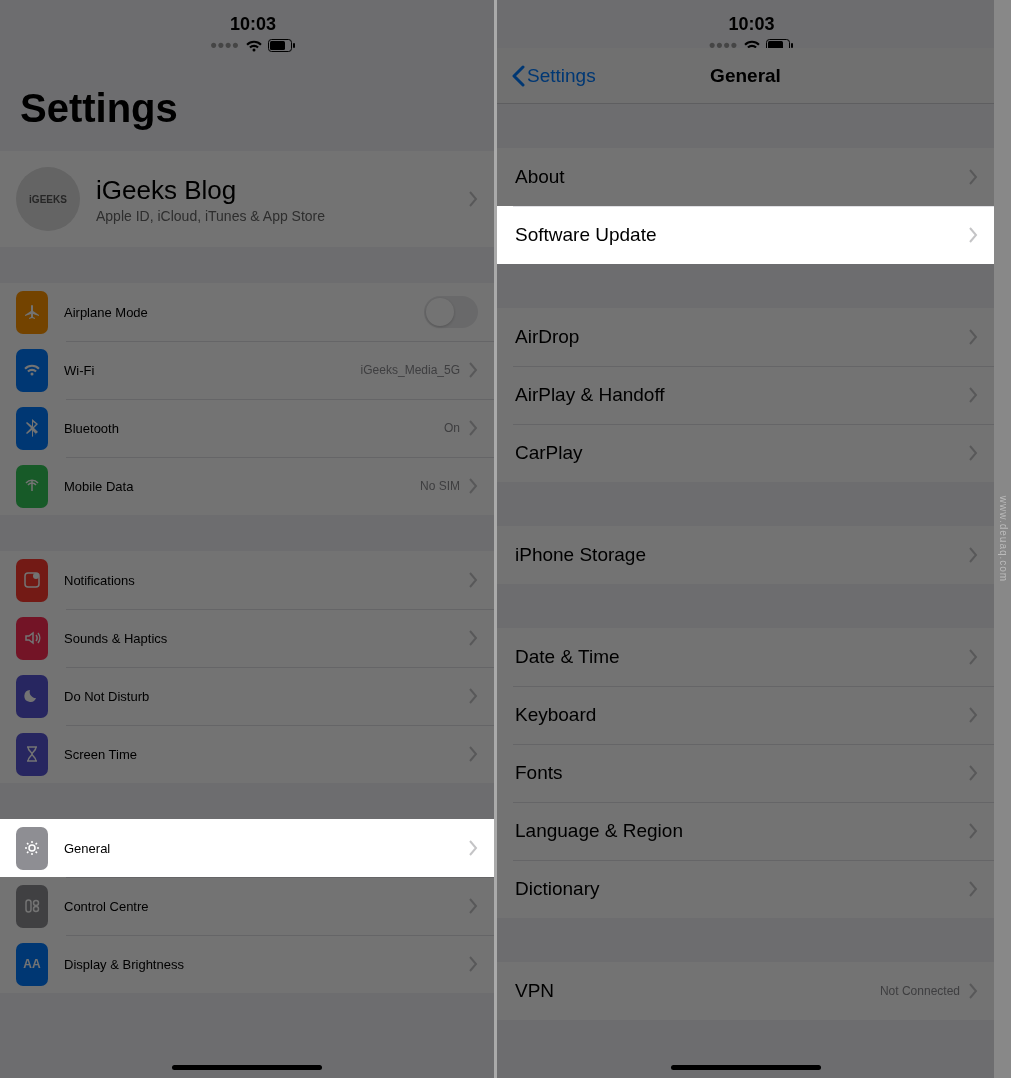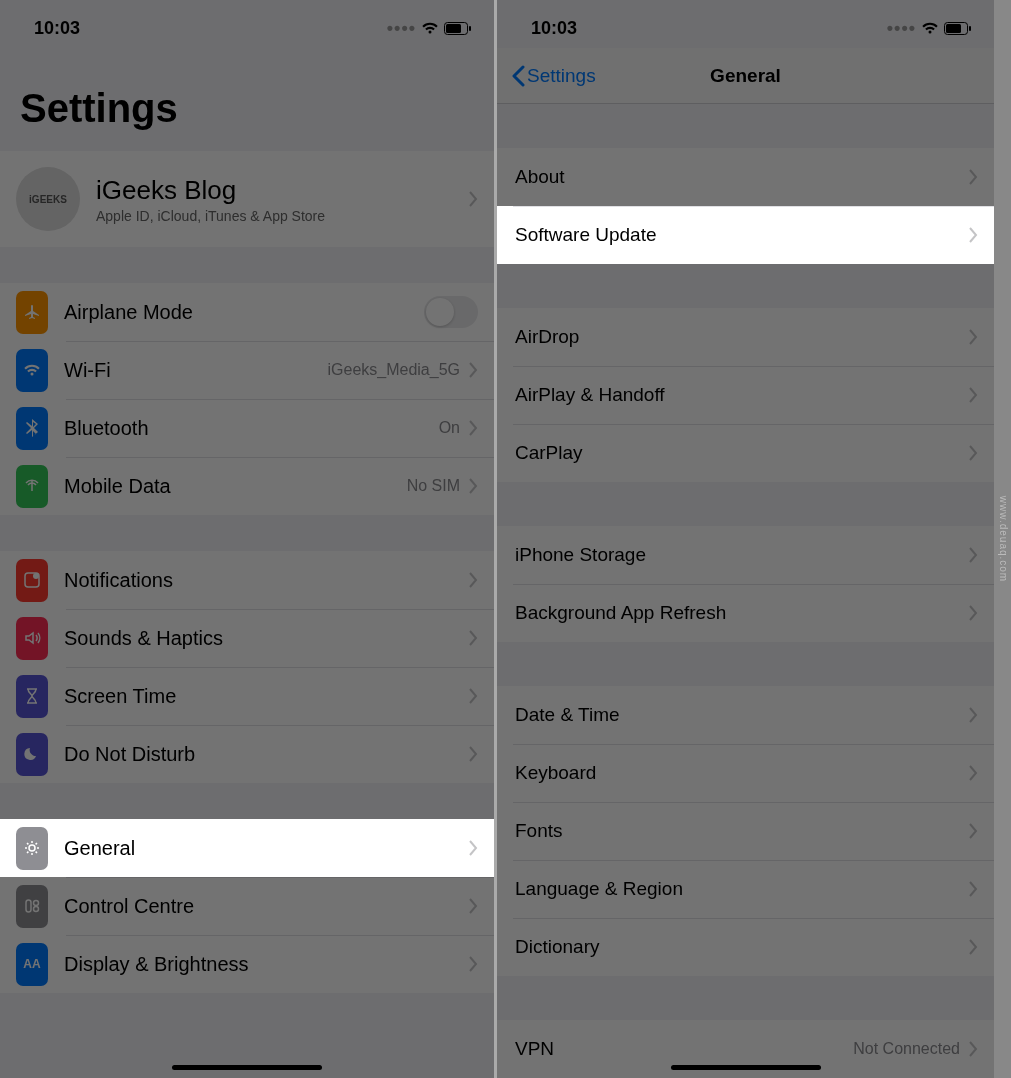--- a/index.html
+++ b/index.html
@@ -27,20 +27,21 @@
     z-index: 50;
   }
   .status-bar {
     display: flex;
     justify-content: space-between;
     align-items: center;
     padding: 14px 22px 6px 34px;
     height: 48px;
     font-size: 18px;
     font-weight: 600;
+    flex-direction: column;
   }
   .status-right { display: flex; align-items: center; gap: 5px; }
   .dots { font-size: 18px; letter-spacing: 1px; color: #999; }
   .wifi-ic svg, .batt-ic svg { display:block; }
   .big-title {
     font-size: 40px;
     font-weight: 700;
     padding: 38px 20px 10px 20px;
   }
   .nav-bar {
@@ -91,23 +92,23 @@
     height: 43px;
     border-radius: 7px;
     display: flex;
     align-items: center;
     justify-content: center;
     margin-right: 16px;
     flex-shrink: 0;
     color: #fff;
     font-size: 16px;
   }
-  .row-label { font-size: 20px; flex: 0 0 auto; }
+  .row-label { font-size: 13px; flex: 0 0 auto; }
   .row-spacer { flex: 1; }
-  .row-value { font-size: 16px; color: #8a8a8e; margin-right: 8px; }
+  .row-value { font-size: 12px; color: #8a8a8e; margin-right: 8px; }
   .chevron { color: #c4c4c6; display:flex; align-items:center; }
   .chevron svg { display:block; }
   .switch {
     width: 54px; height: 32px; border-radius: 16px; background: #e9e9eb;
     position: relative;
   }
   .switch::after {
     content: ""; position: absolute; width: 28px; height: 28px; border-radius: 50%;
     background: #fff; top: 2px; left: 2px; box-shadow: 0 1px 3px rgba(0,0,0,0.2);
   }
@@ -261,39 +262,39 @@
       <span class="row-label">Sounds &amp; Haptics</span>
       <span class="row-spacer"></span>
       <span class="chevron">
           <svg width="10" height="16">
             <path d="M2 1l6 7-6 7" stroke="#c4c4c6" stroke-width="2" fill="none"></path>
           </svg>
         </span>
     </div>
     <div class="row">
       <div class="icon-sq" style="background:#5856d6">
+        <svg width="16" height="16" viewBox="0 0 16 16">
+            <path d="M12 10A6 6 0 016 2a6 6 0 106 8z" fill="#fff"></path>
+          </svg>
+      </div>
+      <span class="row-label">Do Not Disturb</span>
+      <span class="row-spacer"></span>
+      <span class="chevron">
+          <svg width="10" height="16">
+            <path d="M2 1l6 7-6 7" stroke="#c4c4c6" stroke-width="2" fill="none"></path>
+          </svg>
+        </span>
+    </div>
+    <div class="row">
+      <div class="icon-sq" style="background:#5856d6">
         <svg width="14" height="18" viewBox="0 0 14 18">
             <path d="M2 2h10M2 16h10M3 2c0 4 4 5 4 7s-4 3-4 7M11 2c0 4-4 5-4 7s4 3 4 7" stroke="#fff" stroke-width="1.5" fill="none"></path>
           </svg>
       </div>
       <span class="row-label">Screen Time</span>
-      <span class="row-spacer"></span>
-      <span class="chevron">
-          <svg width="10" height="16">
-            <path d="M2 1l6 7-6 7" stroke="#c4c4c6" stroke-width="2" fill="none"></path>
-          </svg>
-        </span>
-    </div>
-    <div class="row">
-      <div class="icon-sq" style="background:#5856d6">
-        <svg width="16" height="16" viewBox="0 0 16 16">
-            <path d="M12 10A6 6 0 016 2a6 6 0 106 8z" fill="#fff"></path>
-          </svg>
-      </div>
-      <span class="row-label">Do Not Disturb</span>
       <span class="row-spacer"></span>
       <span class="chevron">
           <svg width="10" height="16">
             <path d="M2 1l6 7-6 7" stroke="#c4c4c6" stroke-width="2" fill="none"></path>
           </svg>
         </span>
     </div>
   </div>
 
   <div class="group">
@@ -431,29 +432,20 @@
   <div class="group group-r" style="margin-top:44px">
     <div class="row">
       <span class="row-label">iPhone Storage</span>
       <span class="row-spacer"></span>
       <span class="chevron">
           <svg width="10" height="16">
             <path d="M2 1l6 7-6 7" stroke="#c4c4c6" stroke-width="2" fill="none"></path>
           </svg>
         </span>
     </div>
-    <div class="row">
-      <span class="row-label">Background App Refresh</span>
-      <span class="row-spacer"></span>
-      <span class="chevron">
-          <svg width="10" height="16">
-            <path d="M2 1l6 7-6 7" stroke="#c4c4c6" stroke-width="2" fill="none"></path>
-          </svg>
-        </span>
-    </div>
   </div>
 
   <div class="group group-r" style="margin-top:44px">
     <div class="row">
       <span class="row-label">Date &amp; Time</span>
       <span class="row-spacer"></span>
       <span class="chevron">
           <svg width="10" height="16">
             <path d="M2 1l6 7-6 7" stroke="#c4c4c6" stroke-width="2" fill="none"></path>
           </svg>

